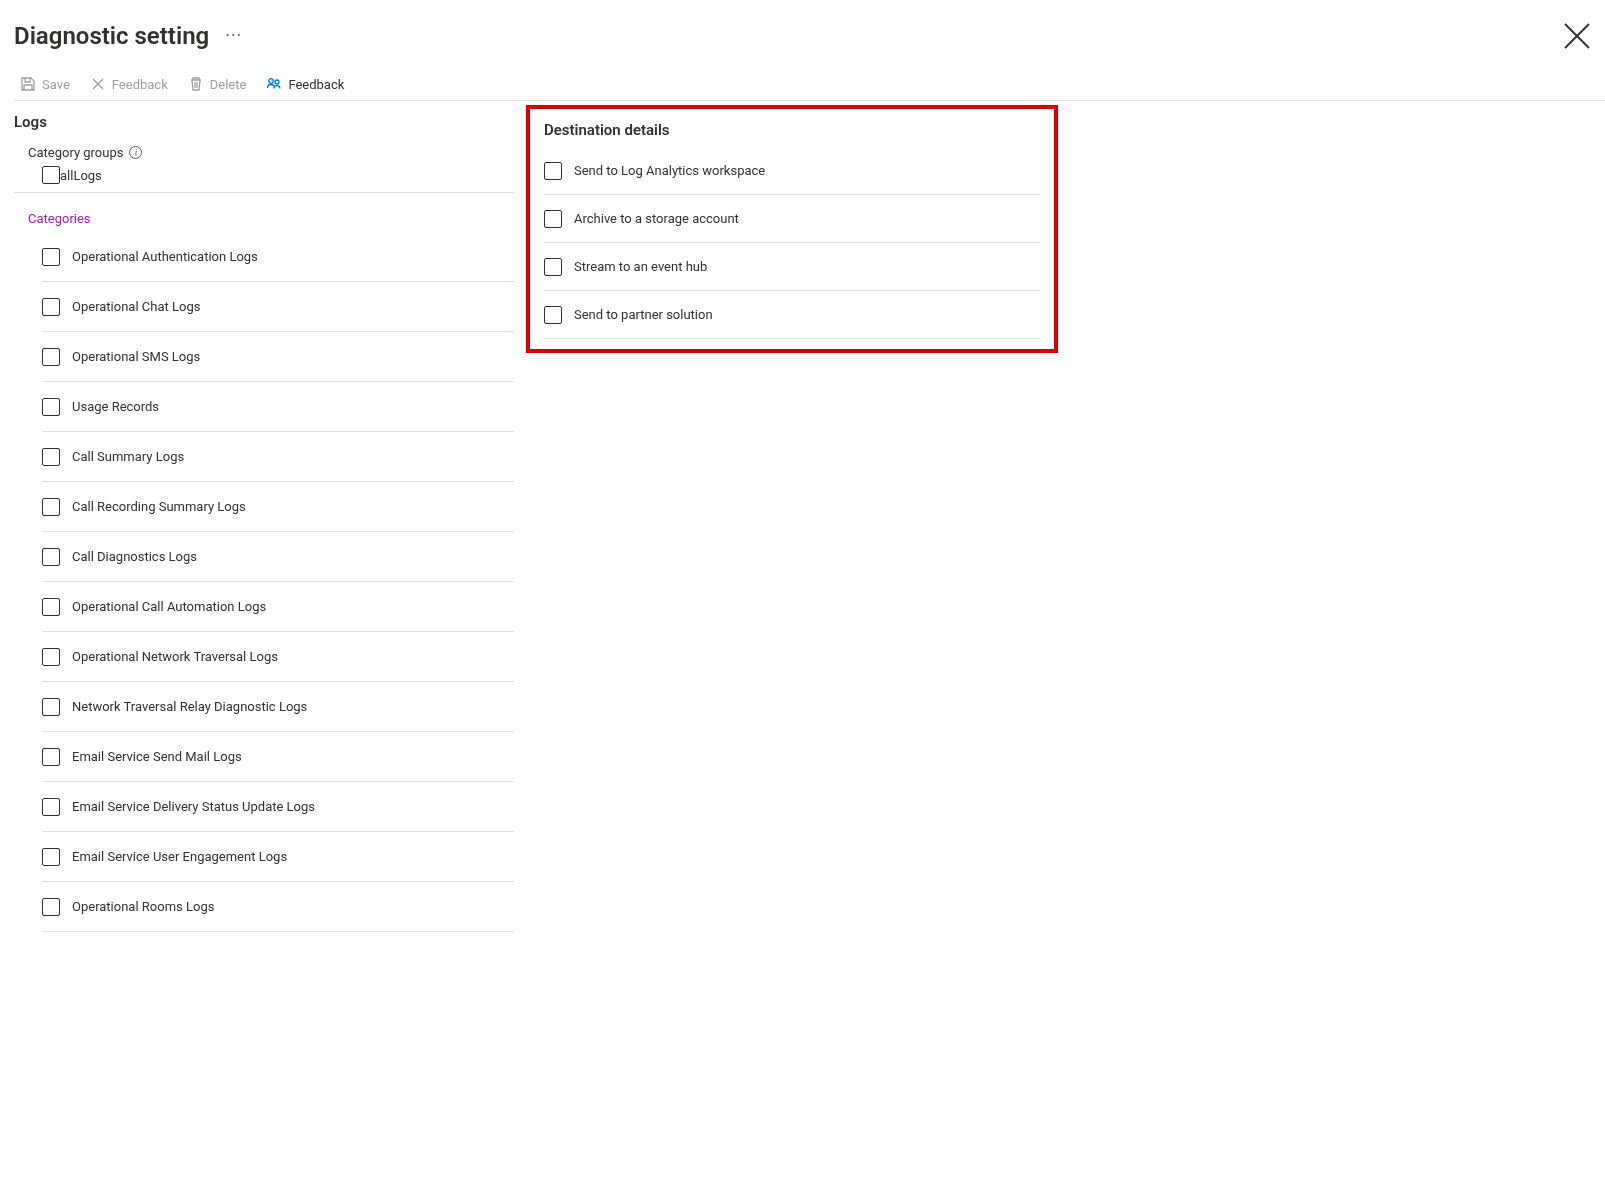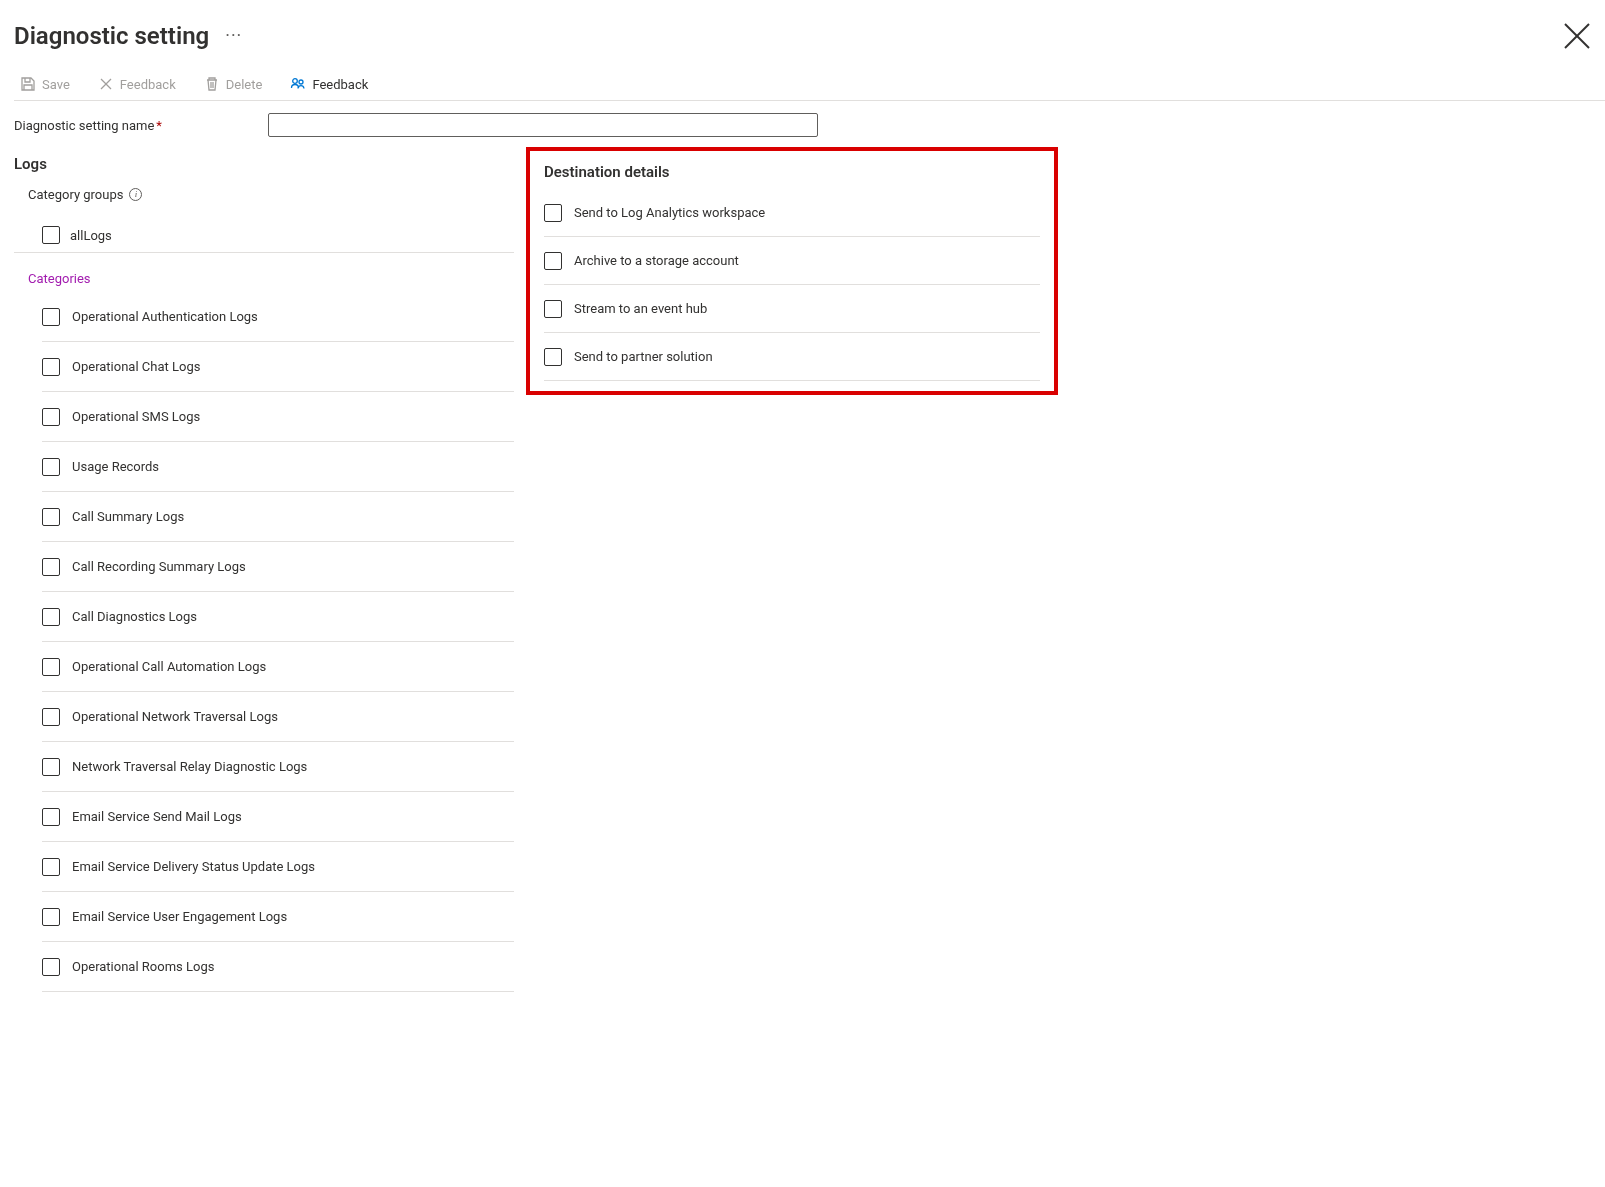--- a/index.html
+++ b/index.html
@@ -42,21 +42,21 @@
   .close-btn {
     font-size: 18px;
     color: #323130;
     width: 32px; height: 32px;
     display: flex; align-items: center; justify-content: center;
     cursor: pointer;
   }
   .toolbar {
     display: flex;
     align-items: center;
-    gap: 28px;
+    gap: 20px;
     padding: 24px 0 8px 6px;
     border-bottom: 1px solid #e1dfdd;
     width: 100%;
   }
   .toolbar-item {
     display: flex;
     align-items: center;
     gap: 6px;
     cursor: pointer;
     font-size: 13px;
@@ -120,22 +120,22 @@
     margin: 14px 0 6px 14px;
     display: flex; align-items: center; gap: 6px;
   }
   .info-icon {
     width: 13px; height: 13px; border: 1px solid #605e5c; border-radius: 50%;
     display: inline-flex; align-items: center; justify-content: center;
     font-size: 9px; color: #605e5c; font-style: italic; font-family: Georgia, serif;
     line-height: 1;
   }
   .single-check {
-    display: flex; align-items: center; gap: 10px;
-    margin: 24px 0 8px 28px;
+    display: flex; align-items: center; 
+    margin: 6px 0 8px 28px;
     font-size: 13px;
     text-align: right;
   }
   .cat-divider {
     border-bottom: 1px solid #e1dfdd;
     margin-right: 0;
   }
   .checkbox {
     width: 18px; height: 18px;
     border: 1px solid #323130;
@@ -214,26 +214,20 @@
             <circle cx="5" cy="5" r="2.3"></circle>
             <path d="M1.5 12c0-2 1.5-3.5 3.5-3.5s3.5 1.5 3.5 3.5"></path>
             <circle cx="11" cy="6" r="2"></circle>
             <path d="M8 12.5c.3-1.6 1.5-2.8 3-2.8s2.7 1.2 3 2.8"></path>
           </svg>
       </span>
       <span class="lbl">Feedback</span>
     </div>
   </div>
 
-  <div class="form-row">
-    <div class="form-label">
-      <span>Diagnostic setting name</span><span class="req">*</span>
-    </div>
-    <input class="text-input" type="text" value="" style="">
-  </div>
 
   <div class="columns">
 
     <div class="col-left">
       <div class="section-title">Logs</div>
 
       <div class="subsection-label">
         <span>Category groups</span>
         <span class="info-icon">i</span>
       </div>

